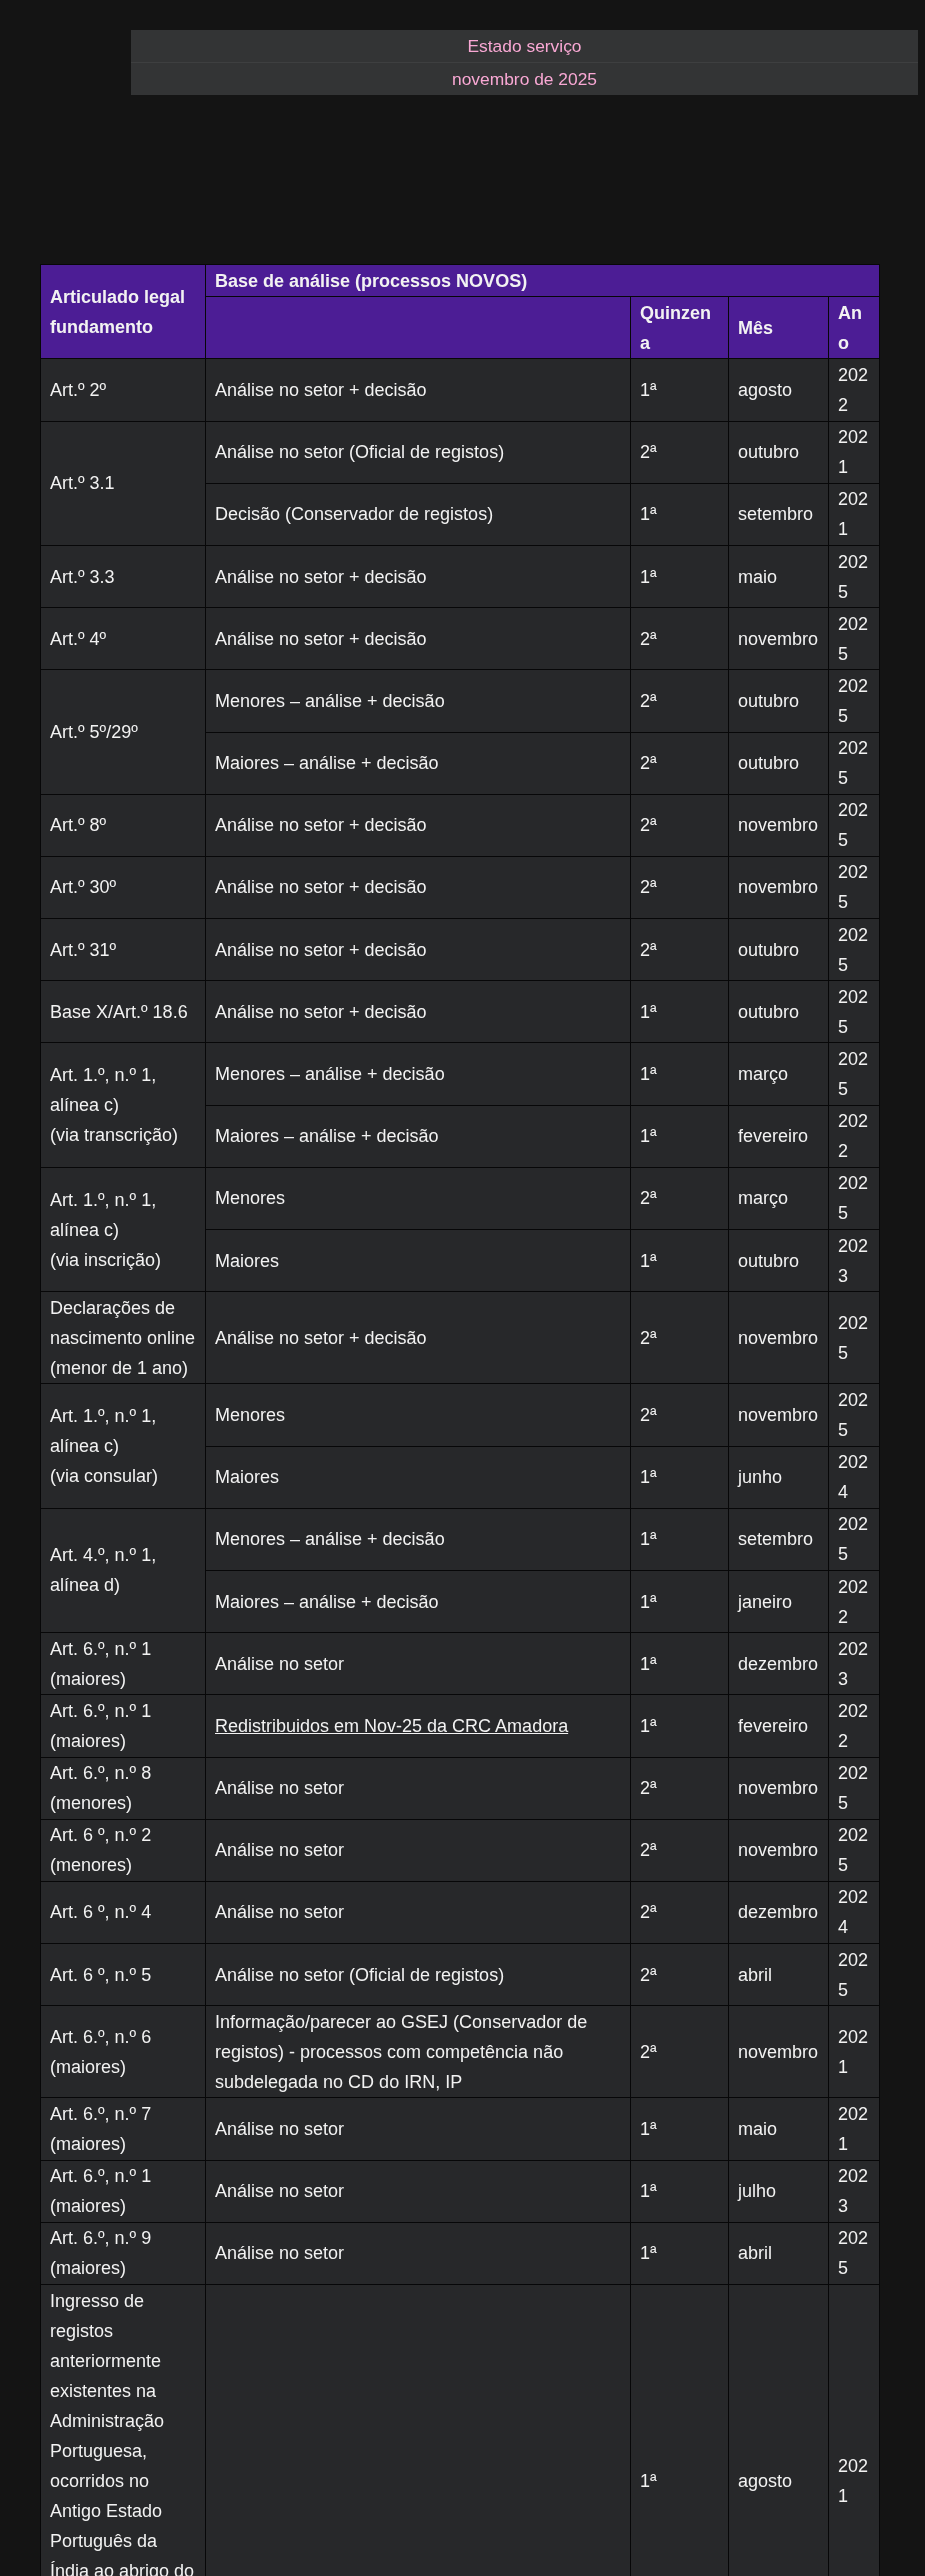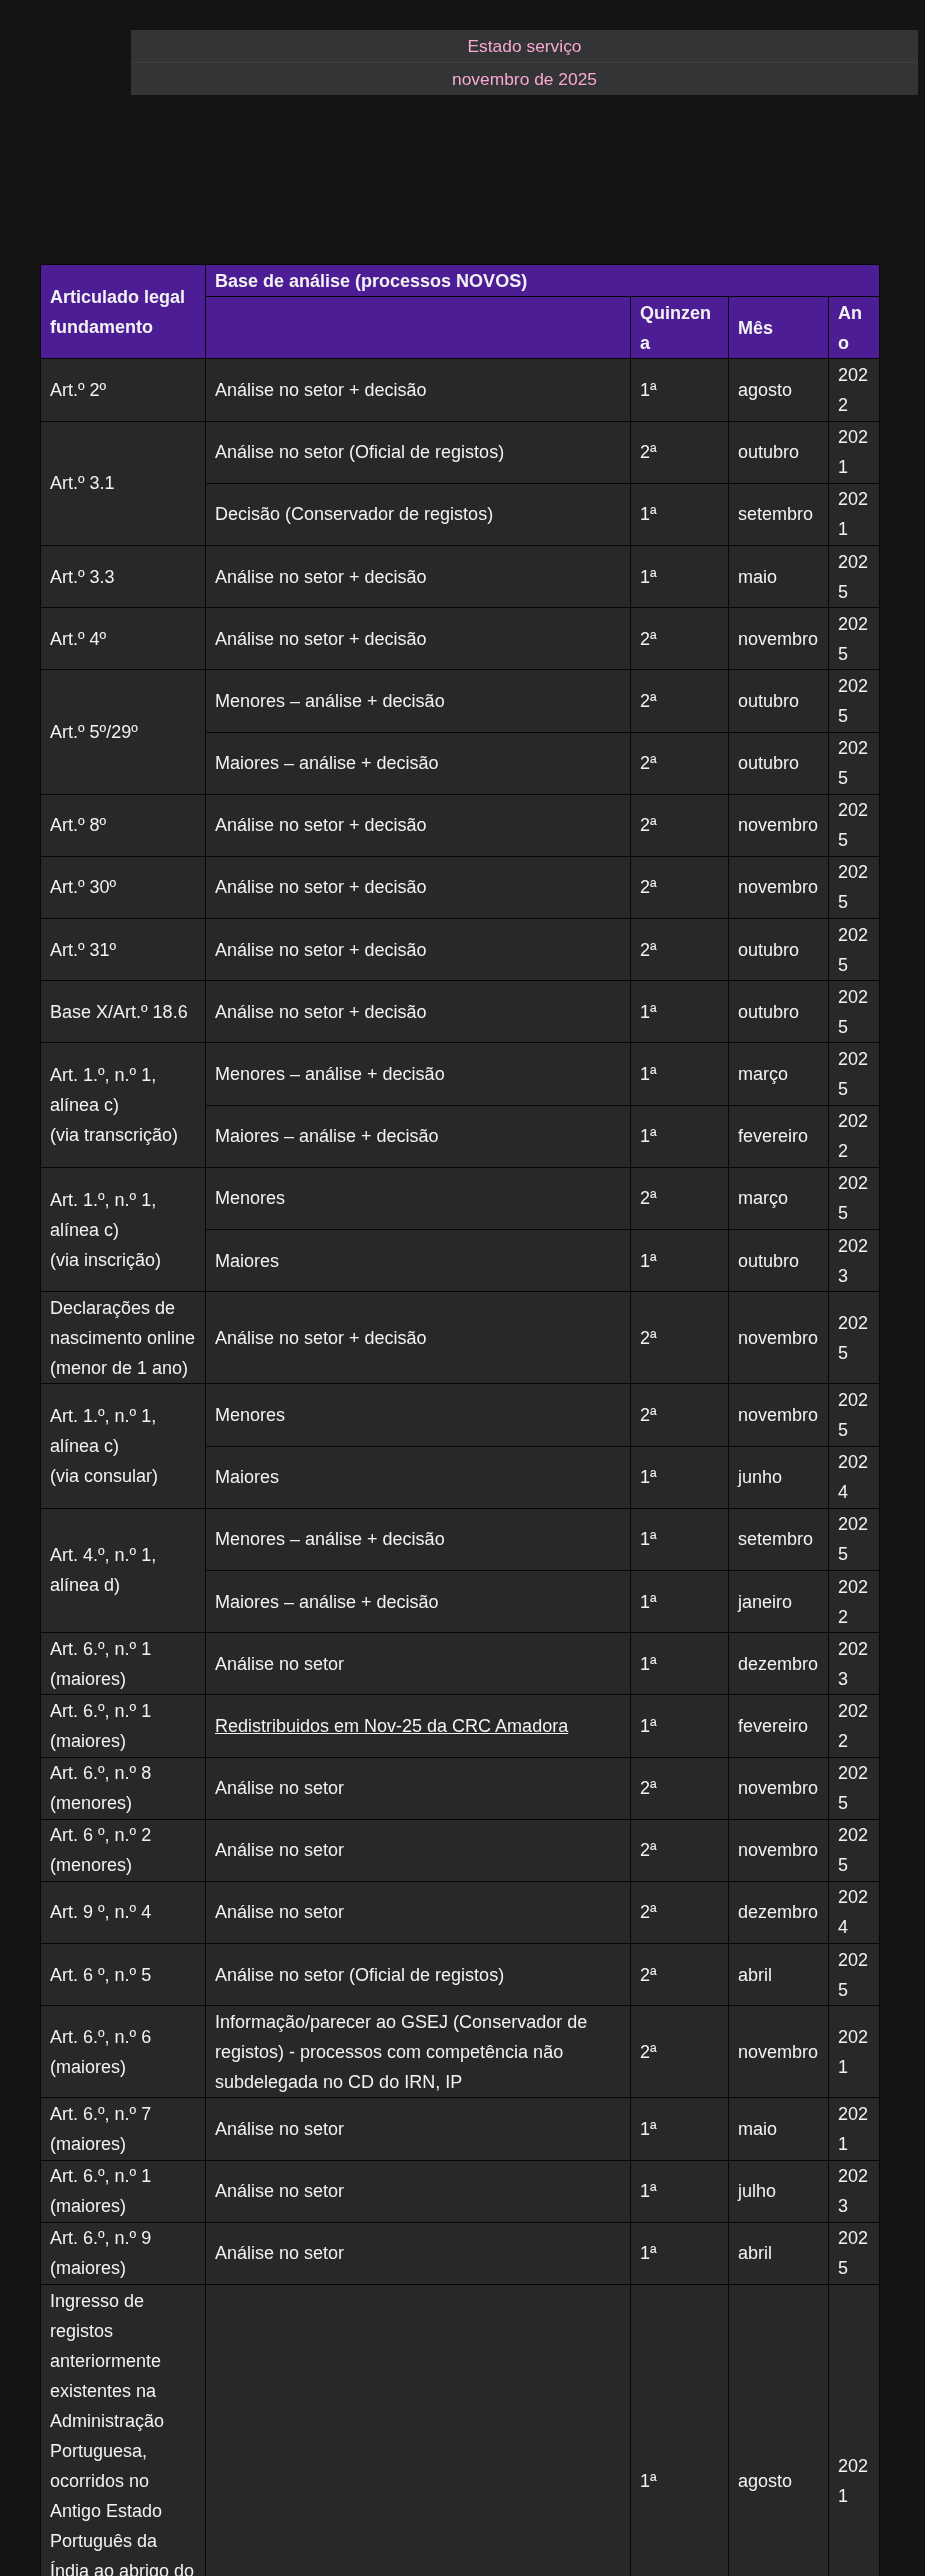--- a/index.html
+++ b/index.html
@@ -242,21 +242,21 @@
         <td class="c">2025</td>
       </tr>
       <tr>
         <td class="col-label">Art. 6 º, n.º 2 (menores)</td>
         <td>Análise no setor</td>
         <td class="c">2ª</td>
         <td class="c">novembro</td>
         <td class="c">2025</td>
       </tr>
       <tr>
-        <td class="col-label">Art. 9 º, n.º 4</td>
+        <td class="col-label">Art. 6 º, n.º 4</td>
         <td>Análise no setor</td>
         <td class="c">2ª</td>
         <td class="c">dezembro</td>
         <td class="c">2024</td>
       </tr>
       <tr>
         <td class="col-label">Art. 6 º, n.º 5</td>
         <td>Análise no setor (Oficial de registos)</td>
         <td class="c">2ª</td>
         <td class="c">abril</td>

